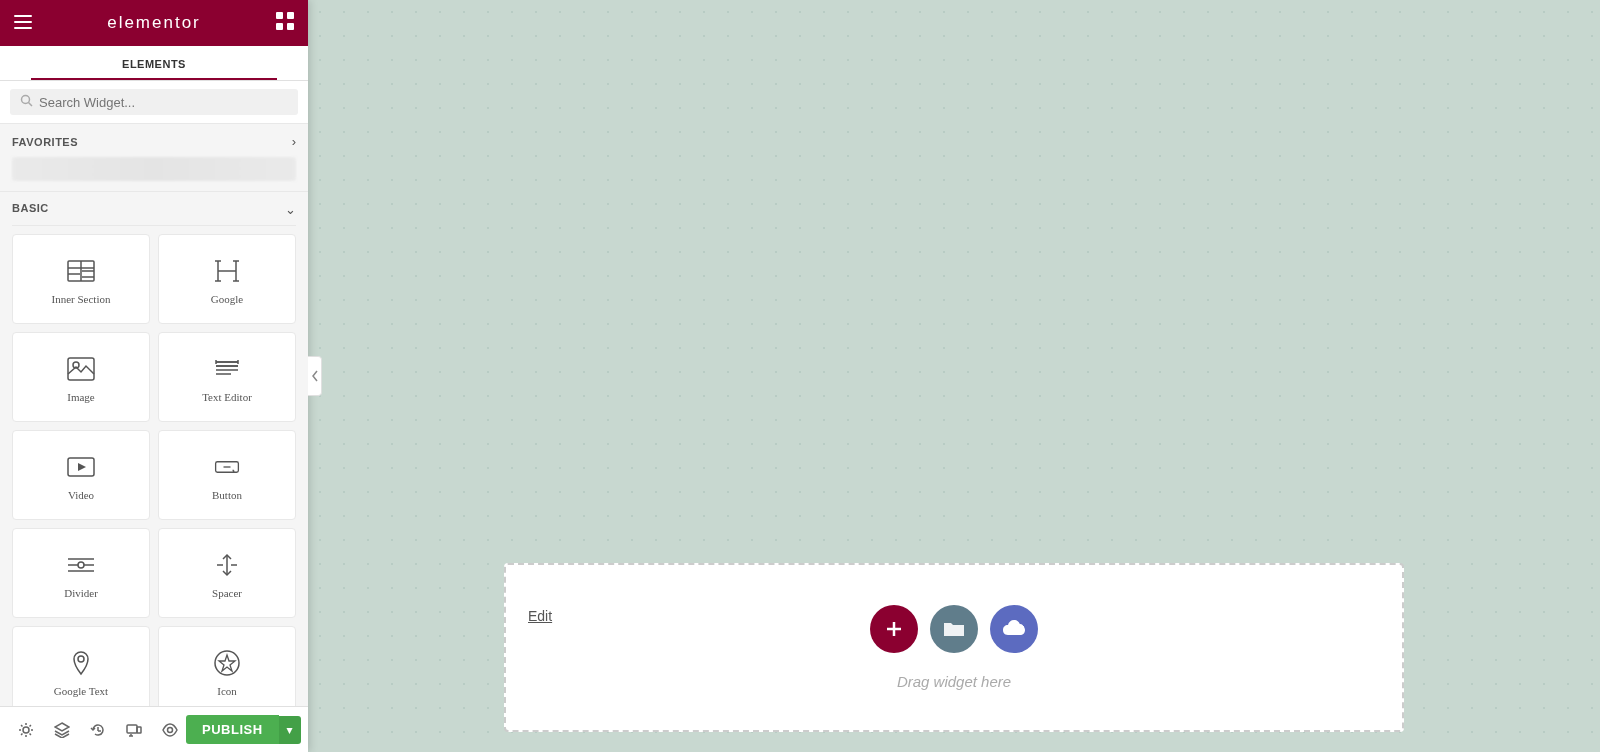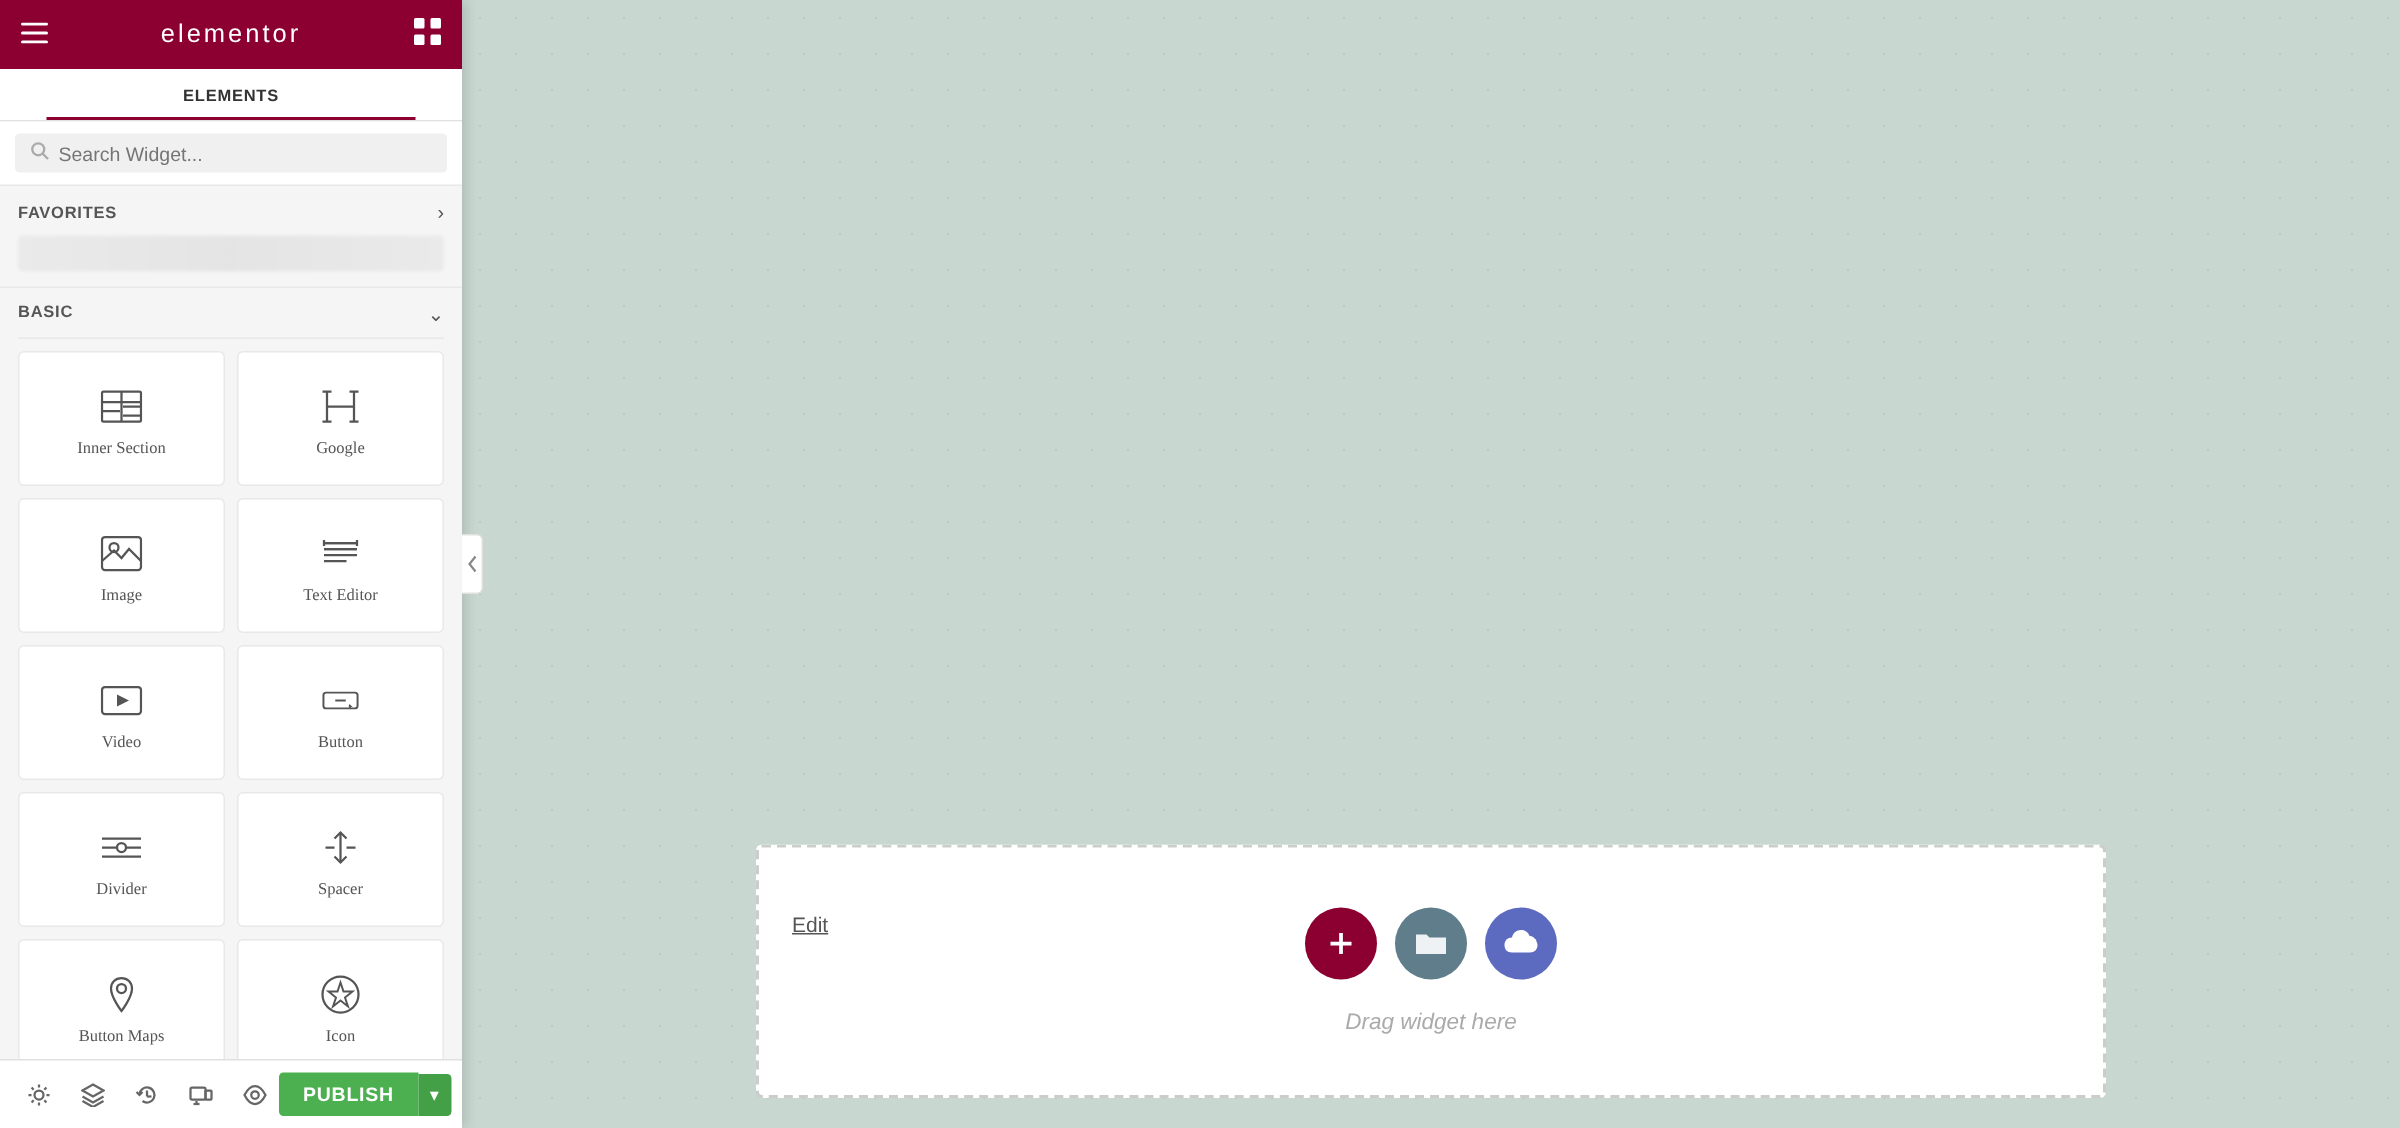--- a/index.html
+++ b/index.html
@@ -417,21 +417,21 @@
           <line x1="18" y1="14" x2="24" y2="14"></line>
         </svg>
         <span class="widget-label">Spacer</span>
       </div>
 
       <div class="widget-item">
         <svg class="widget-svg" viewBox="0 0 28 28" fill="none" stroke="#555" stroke-width="1.5">
           <path d="M14 3 C10,3 7,6 7,10 C7,16 14,25 14,25 C14,25 21,16 21,10 C21,6 18,3 14,3 Z"></path>
           <circle cx="14" cy="10" r="3"></circle>
         </svg>
-        <span class="widget-label">Button Maps</span>
+        <span class="widget-label">Google Text</span>
       </div>
 
       <div class="widget-item">
         <svg class="widget-svg" viewBox="0 0 28 28" fill="none" stroke="#555" stroke-width="1.5">
           <circle cx="14" cy="14" r="12"></circle>
           <polygon points="14,6 16,12 22,12 17,16 19,22 14,18 9,22 11,16 6,12 12,12" fill="none" stroke="#555" stroke-width="1.3"></polygon>
         </svg>
         <span class="widget-label">Icon</span>
       </div>
 

